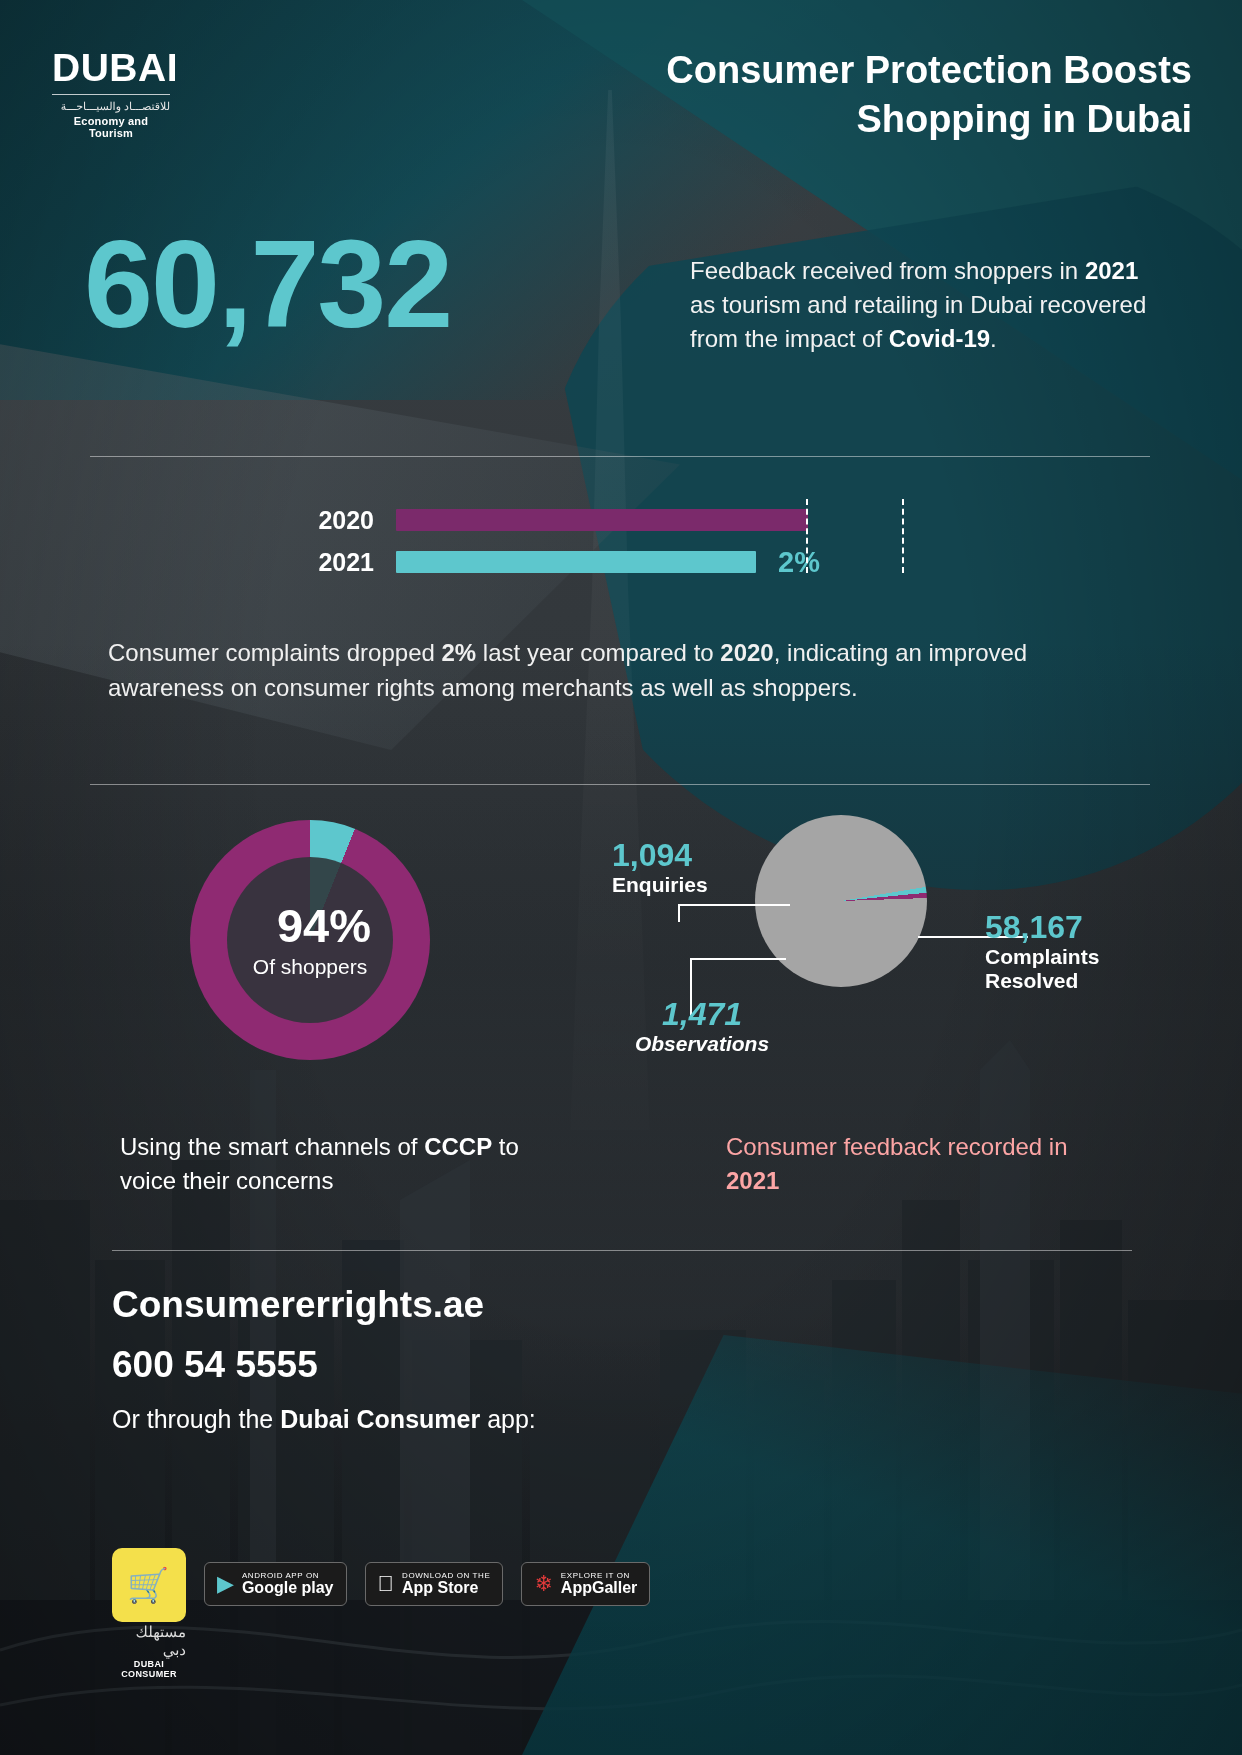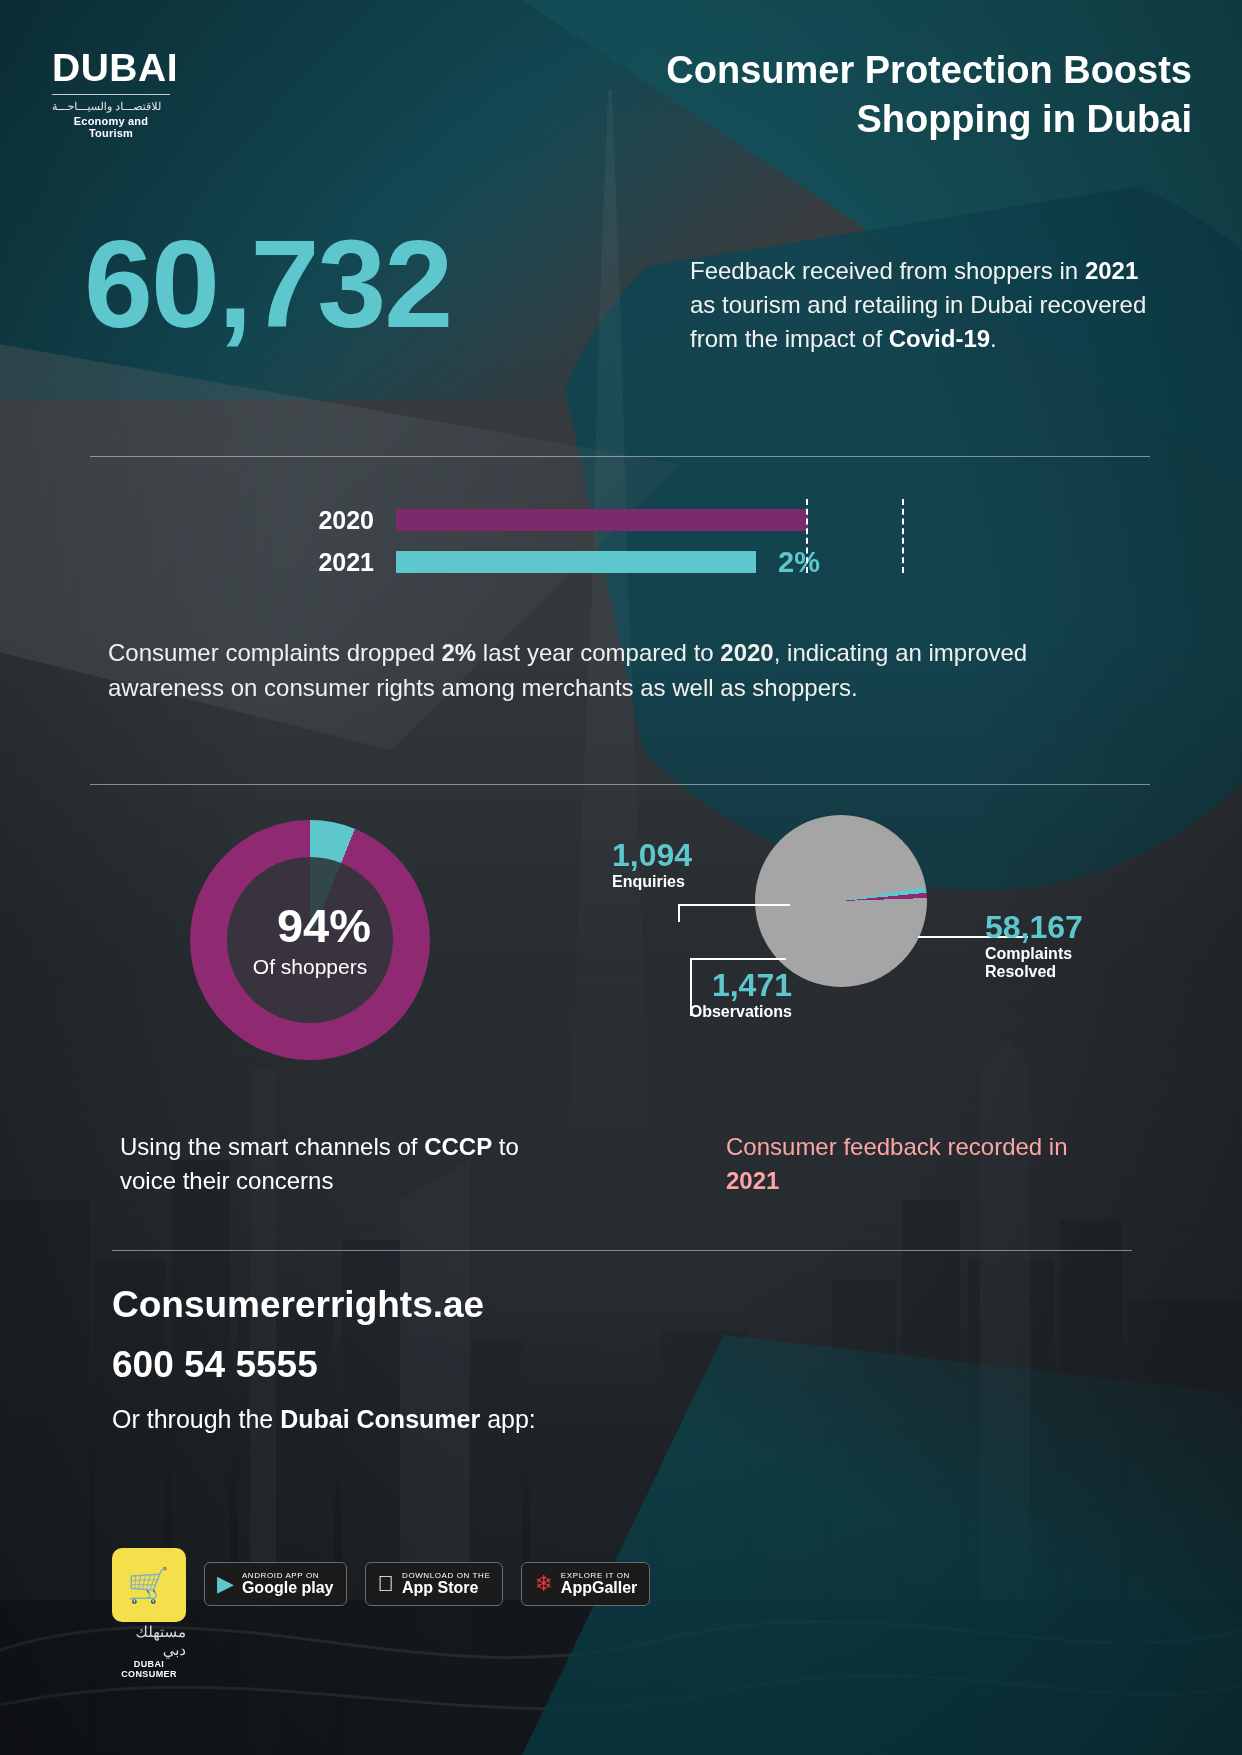--- a/index.html
+++ b/index.html
@@ -77,21 +77,21 @@
 
   
   .logo { position: absolute; left: 52px; top: 48px; }
   .logo-word {
     font-size: 39px; font-weight: bold; letter-spacing: 0.5px;
     color: #ffffff; line-height: 1;
   }
   .logo-ar {
     margin-top: 7px; font-size: 11px; color: #e7e7e7; letter-spacing: 2.2px;
     border-top: 1px solid rgba(255,255,255,0.75); padding-top: 5px;
-    text-align: left; width: 118px;
+    text-align: right; width: 118px;
   }
   .logo-en {
     font-size: 11px; font-weight: bold; color: #ffffff; letter-spacing: 0.2px;
     margin-top: 2px; width: 118px; text-align: center;
   }
   .title {
     position: absolute; right: 50px; top: 46px; width: 680px;
     text-align: right;
     font-size: 38px; font-weight: bold; line-height: 1.28;
     color: #ffffff;
@@ -162,23 +162,23 @@
   .donut-caption b { font-weight: bold; }
 
   
   .pie-wrap { position: absolute; left: 755px; top: 815px; width: 172px; height: 172px; }
   .pie {
     width: 172px; height: 172px; border-radius: 50%;
     background: conic-gradient(from 88deg, #a5a5a5 0deg 352.5deg, #5dc7cd 352.5deg 356.5deg, #8f2a72 356.5deg 360deg);
   }
   .pie-label { position: absolute; color: #ffffff; }
   .pie-num { font-size: 32px; font-weight: bold; color: #5dc7cd; line-height: 1.1; }
-  .pie-name { font-size: 16px; font-weight: bold; color: #ffffff; }
+  .pie-name { font-size: 21px; font-weight: bold; color: #ffffff; }
   .lbl-enq { left: 612px; top: 838px; width: 170px; }
-  .lbl-obs { left: 612px; top: 968px; width: 180px; text-align: right; }
+  .lbl-obs { left: 612px; top: 997px; width: 180px; text-align: center; font-style: italic; }
   .lbl-res { left: 985px; top: 910px; width: 180px; }
   .leader { position: absolute; background: #ffffff; }
   .l1 { left: 678px; top: 904px; width: 112px; height: 2px; }
   .l2 { left: 678px; top: 904px; width: 2px; height: 18px; }
   .l3 { left: 690px; top: 960px; width: 2px; height: 56px; }
   .l4 { left: 690px; top: 958px; width: 96px; height: 2px; }
   .l5 { left: 918px; top: 936px; width: 110px; height: 2px; }
   .pie-caption {
     position: absolute; left: 726px; top: 1130px; width: 380px;
     font-size: 24px; line-height: 1.4; color: #fca5a5;

